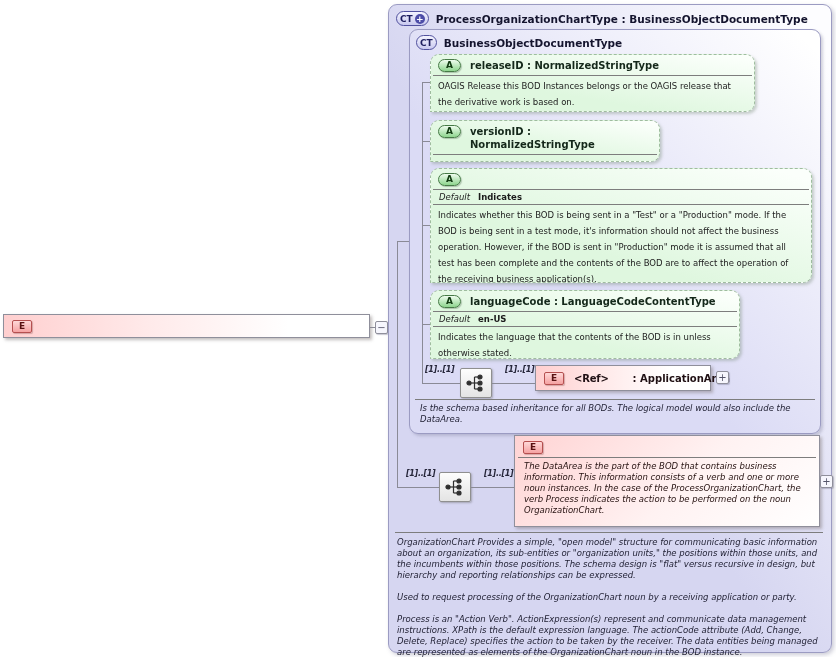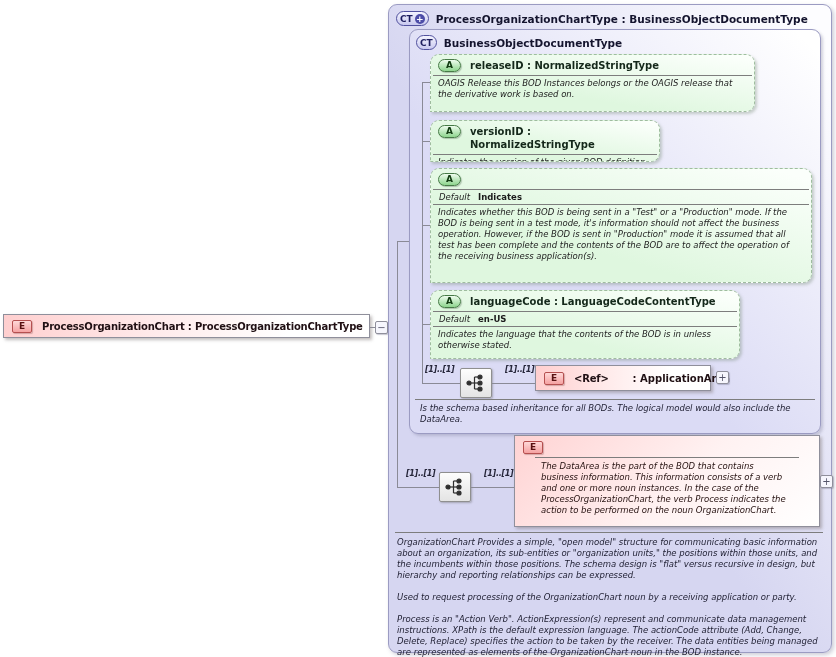--- a/index.html
+++ b/index.html
@@ -67,57 +67,56 @@
   .attr-title-row{display:flex;align-items:flex-start;gap:9px;padding:4px 7px 3px 7px;}
   .attr-title{font-size:10px;font-weight:bold;color:#14281a;line-height:13px;}
   .attr-title.center{flex:1;text-align:center;overflow-wrap:anywhere;}
   .default-row{
     border-top:1px solid #7d7d7d;margin:0 2px;padding:2px 6px;display:flex;gap:8px;align-items:baseline;
   }
   .default-label{font-size:8.5px;font-style:italic;color:#222;}
   .default-value{font-size:8.5px;font-weight:bold;color:#1b1b1b;}
   .note{
     border-top:1px solid #7d7d7d;margin:0 2px;padding:2px 5px;
-    font-size:8.5px;font-style:italic;line-height:11px;color:#222;
+    font-size:8.5px;line-height:16px;color:#222;
   }
   
   .elem-bar{
     position:absolute;box-sizing:border-box;display:flex;align-items:center;gap:10px;
     border:1px solid #8f8f9b;background:linear-gradient(90deg,#ffcfcf 0%,#ffeaea 40%,#ffffff 78%);
     box-shadow:2px 2px 3px rgba(120,110,110,0.45);padding:0 8px;
   }
   .elem-label{font-size:10px;font-weight:bold;color:#201014;white-space:nowrap;letter-spacing:-0.2px;}
   .elem-type{font-size:10px;font-weight:bold;color:#201014;white-space:nowrap;margin-left:14px;}
   .dataarea-box{
     position:absolute;box-sizing:border-box;border:1px solid #8f8f9b;overflow:hidden;
     background:linear-gradient(135deg,#ffd3d3 0%,#fff2f2 55%,#ffffff 100%);
     box-shadow:2px 2px 3px rgba(120,110,110,0.45);
   }
   .da-title-row{display:flex;align-items:flex-start;gap:10px;padding:5px 8px 3px 8px;}
   .da-title{flex:1;font-size:10px;font-weight:bold;color:#201014;text-align:center;overflow-wrap:anywhere;line-height:13px;}
-  .da-note{border-top:1px solid #7d7d7d;margin:0 20px;padding:3px 6px;font-size:8.5px;font-style:italic;line-height:11px;color:#24100f;}
+  .da-note{border-top:1px solid #7d7d7d;margin:0 3px;padding:3px 6px;font-size:8.5px;font-style:italic;line-height:11px;color:#24100f;}
   
   .seq-icon{
     position:absolute;width:32px;height:30px;box-sizing:border-box;border:1px solid #8f8f8f;border-radius:2px;
     background:linear-gradient(180deg,#fdfdfd,#e4e4e4);
     box-shadow:1px 1px 2px rgba(90,90,90,0.4);display:flex;align-items:center;justify-content:center;
   }
   
   .inline-note{position:absolute;font-size:8.5px;font-style:italic;line-height:11px;color:#1d1d30;}
   .doc-note p{margin:0 0 11px 0;}
   .doc-note{position:absolute;font-size:8.5px;font-style:italic;line-height:11px;color:#1d1d30;}
 </style>
 </head>
 <body>
 
 <div id="canvas">
 
   <div class="elem-bar" style="left:3px;top:314px;width:367px;height:24px;">
     <span class="badge-e">E</span>
-    <span class="elem-label">ProcessOrganizationChart : ProcessOrganizationChartType</span>
   </div>
 
   <div class="hline" style="left:370px;top:327px;width:27px;"></div>
   <div class="toggle" style="left:375px;top:321px;">−</div>
 
   <div class="type-outer">
 
     <div class="type-header" style="left:7px;top:6px;">
       <span class="badge-ct">
         <span>CT</span>

